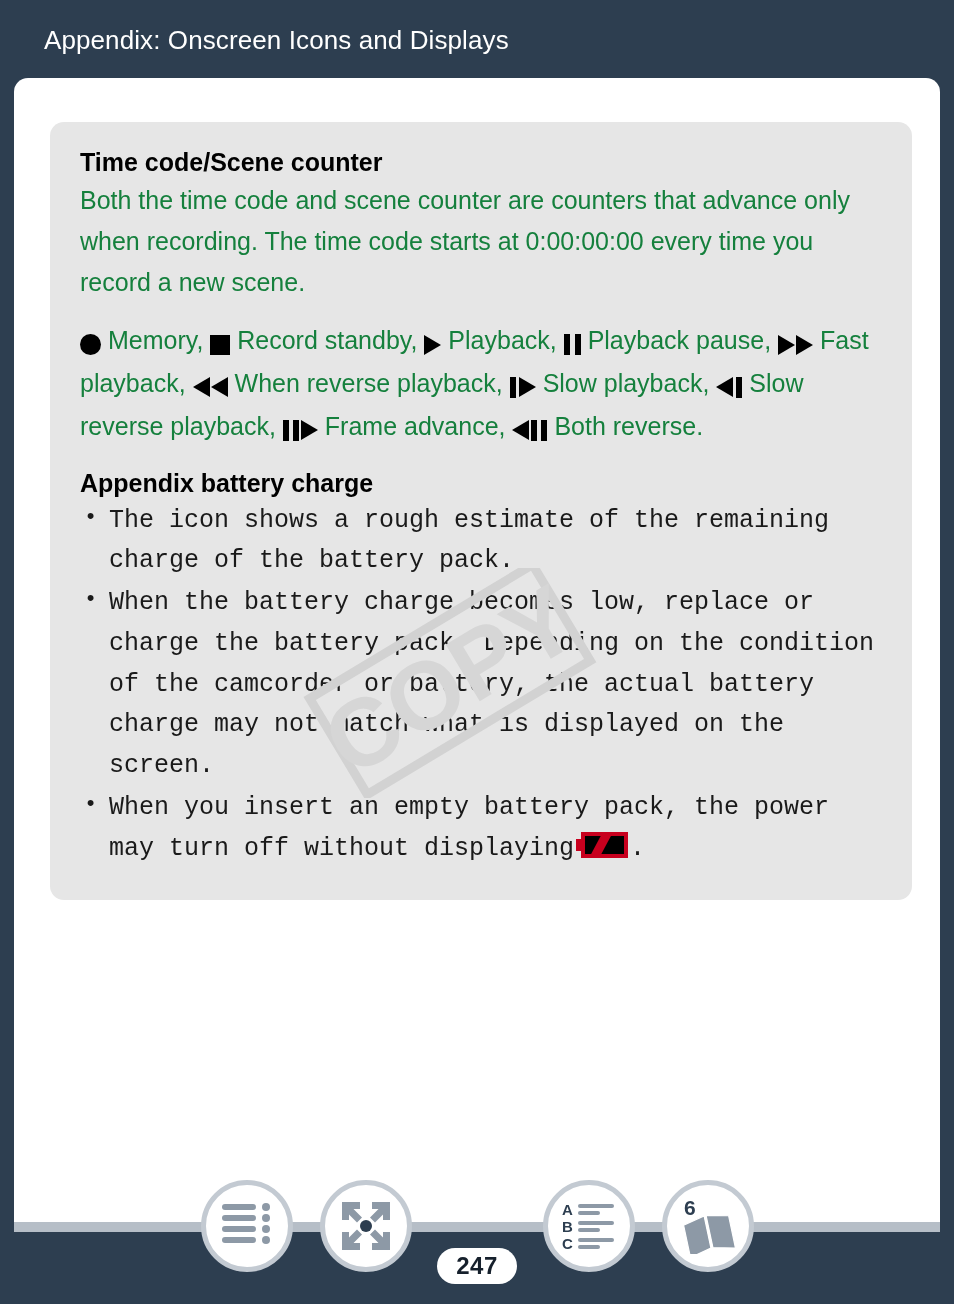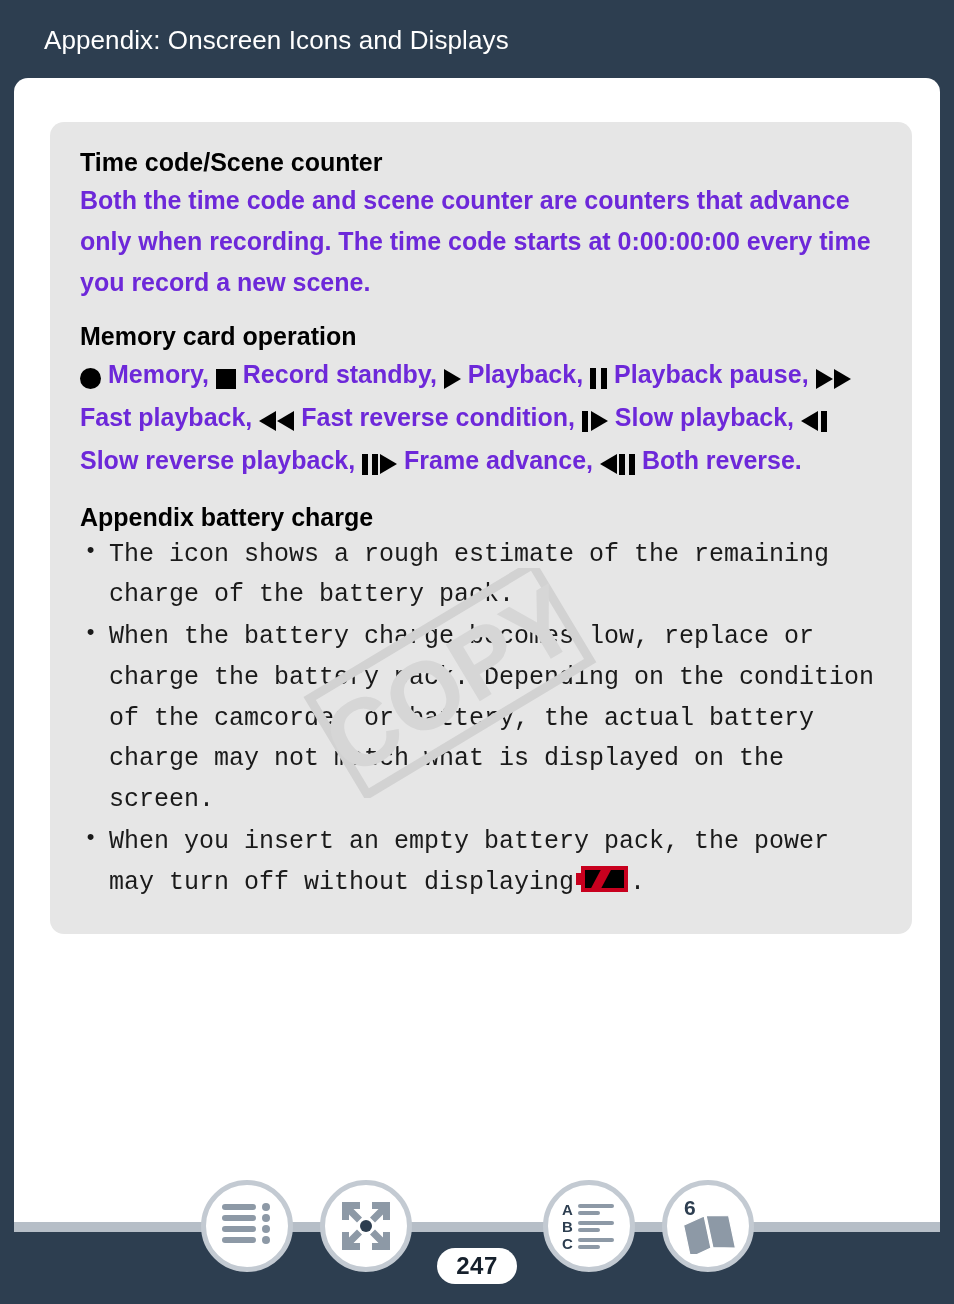--- a/index.html
+++ b/index.html
@@ -69,23 +69,23 @@
   
   .sec-title {
     font-size: 25px;
     font-weight: bold;
     color: #000;
     line-height: 1.28;
     margin-bottom: 2px;
   }
   .body-text {
     font-size: 25px;
-    color: #6d28d9;
+    color: #15803d;
     line-height: 1.63;
-    font-weight: 700;
+    font-weight: 400;
   }
   .block { margin-bottom: 18px; }
   .block:last-child { margin-bottom: 0; }
 
   .bullet-list { list-style: none; }
   .bullet-item {
     position: relative;
     padding-left: 29px;
     font-size: 25px;
     color: #1a1a1a;
@@ -242,40 +242,39 @@
   <div class="page-card">
 
     <div class="panel">
 
       <div class="block">
         <div class="sec-title">Time code/Scene counter</div>
         <div class="body-text">Both the time code and scene counter are counters that advance only when recording. The time code starts at 0:00:00:00 every time you record a new scene.</div>
       </div>
 
       <div class="block">
-        <div class="sec-title">Memory card operation</div>
         <div class="body-text">
 
           <span class="grp"><span class="circle-ic"></span></span>
           <span>Memory,</span>
 
           <span class="grp"><span class="square-ic"></span></span>
           <span>Record standby,</span>
 
           <span class="grp"><span class="tri-r"></span></span>
           <span>Playback,</span>
 
           <span class="grp pause-ic"><span class="bar"></span><span class="bar"></span></span>
           <span>Playback pause,</span>
 
           <span class="grp ff-ic"><span class="tri-r"></span><span class="tri-r"></span></span>
           <span>Fast playback,</span>
 
           <span class="grp rew-ic"><span class="tri-l"></span><span class="tri-l"></span></span>
-          <span>Fast reverse condition,</span>
+          <span>When reverse playback,</span>
 
           <span class="grp slow-f"><span class="bar"></span><span class="tri-r"></span></span>
           <span>Slow playback,</span>
 
           <span class="grp slow-r"><span class="tri-l"></span><span class="bar"></span></span>
           <span>Slow reverse playback,</span>
 
           <span class="grp fadv"><span class="bar"></span><span class="bar"></span><span class="tri-r"></span></span>
           <span>Frame advance,</span>
 

